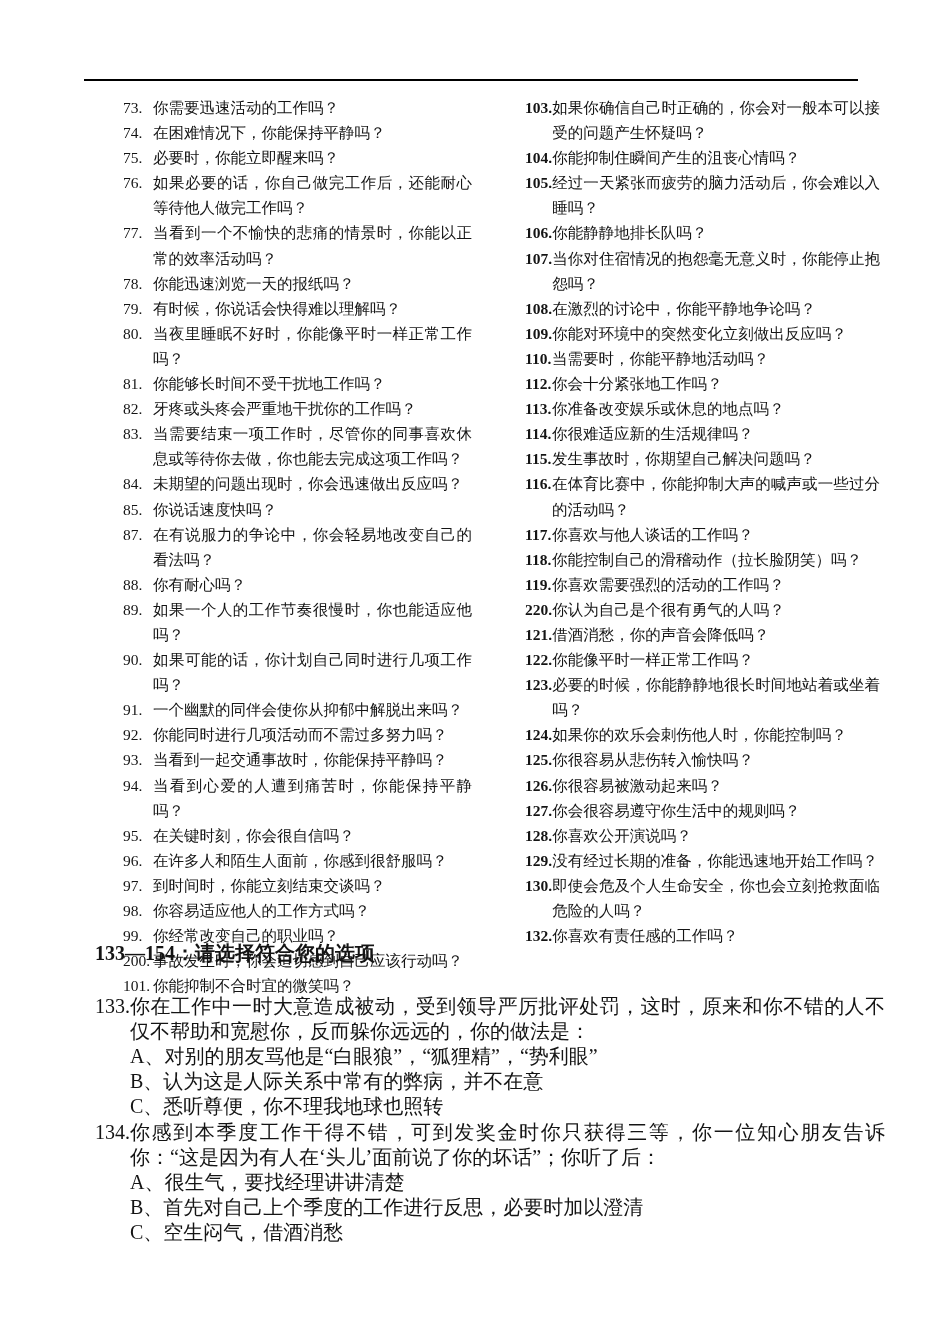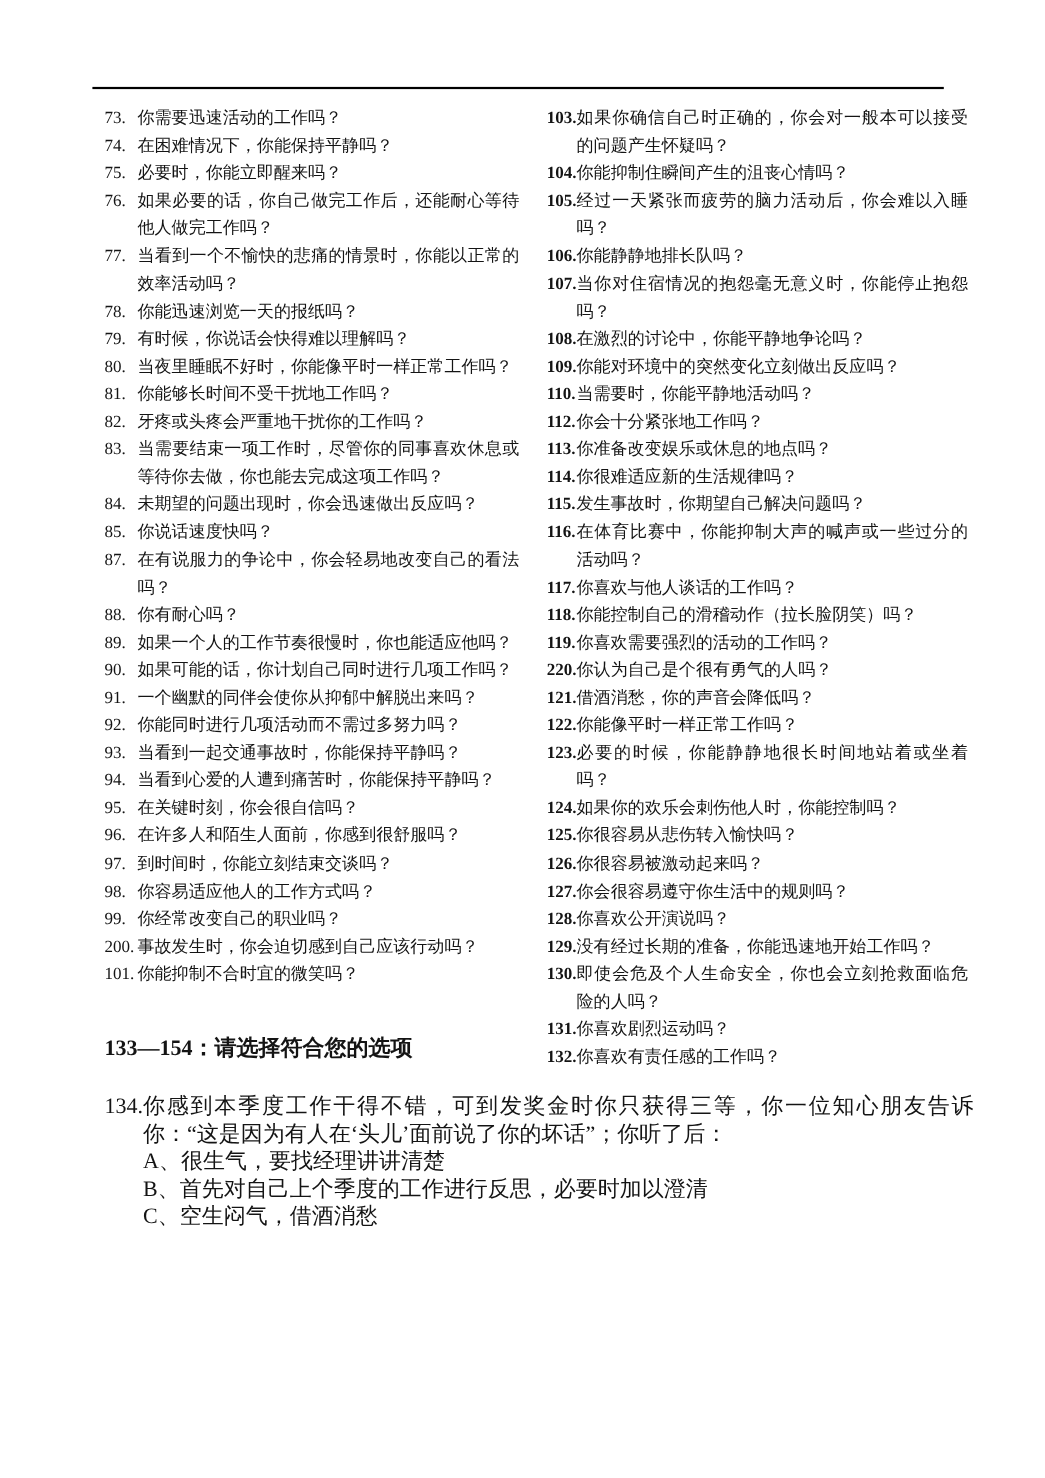--- a/index.html
+++ b/index.html
@@ -27,21 +27,21 @@
     position: absolute;
     top: 95px;
     left: 95px;
     width: 785px;
     display: flex;
     font-size: 15.5px;
     line-height: 25.1px;
   }
   .col-left  { width: 377px; margin-right: 25px; }
   .col-right { width: 383px; }
-  .q { display: flex; }
+  .q { display: flex; margin-left: 28px; }
   .col-left  .qnum { flex: 0 0 30px; }
   .col-right .qnum { flex: 0 0 27px; font-weight: bold; }
   .qtext { flex: 1; text-align: justify; }
   .section {
     position: absolute;
     top: 941px;
     left: 95px;
     width: 791px;
     font-size: 20px;
     line-height: 25.1px;
@@ -279,33 +279,38 @@
         </div>
         <div class="q">
           <span class="qnum">129.</span>
           <span class="qtext">没有经过长期的准备，你能迅速地开始工作吗？</span>
         </div>
         <div class="q">
           <span class="qnum">130.</span>
           <span class="qtext">即使会危及个人生命安全，你也会立刻抢救面临危险的人吗？</span>
         </div>
         <div class="q">
-          <span class="qnum">131.</span>
-          <span class="qtext">你喜欢剧烈运动吗？</span>
-        </div>
-        <div class="q">
           <span class="qnum">132.</span>
           <span class="qtext">你喜欢有责任感的工作吗？</span>
         </div>
       </div>
   </div>
 
   <div class="section">
     <div class="section-header">133—154：请选择符合您的选项</div>
     <div id="section-items">
+        <div class="item">
+          <span class="qnum">133.</span>
+          <div class="item-body">
+            <div class="item-text">你在工作中一时大意造成被动，受到领导严厉批评处罚，这时，原来和你不错的人不仅不帮助和宽慰你，反而躲你远远的，你的做法是：</div>
+            <div class="option">A、对别的朋友骂他是“白眼狼”，“狐狸精”，“势利眼”</div>
+            <div class="option">B、认为这是人际关系中常有的弊病，并不在意</div>
+            <div class="option">C、悉听尊便，你不理我地球也照转</div>
+          </div>
+        </div>
         <div class="item">
           <span class="qnum">134.</span>
           <div class="item-body">
             <div class="item-text">你感到本季度工作干得不错，可到发奖金时你只获得三等，你一位知心朋友告诉你：“这是因为有人在‘头儿’面前说了你的坏话”；你听了后：</div>
             <div class="option">A、很生气，要找经理讲讲清楚</div>
             <div class="option">B、首先对自己上个季度的工作进行反思，必要时加以澄清</div>
             <div class="option">C、空生闷气，借酒消愁</div>
           </div>
         </div>
       </div>

